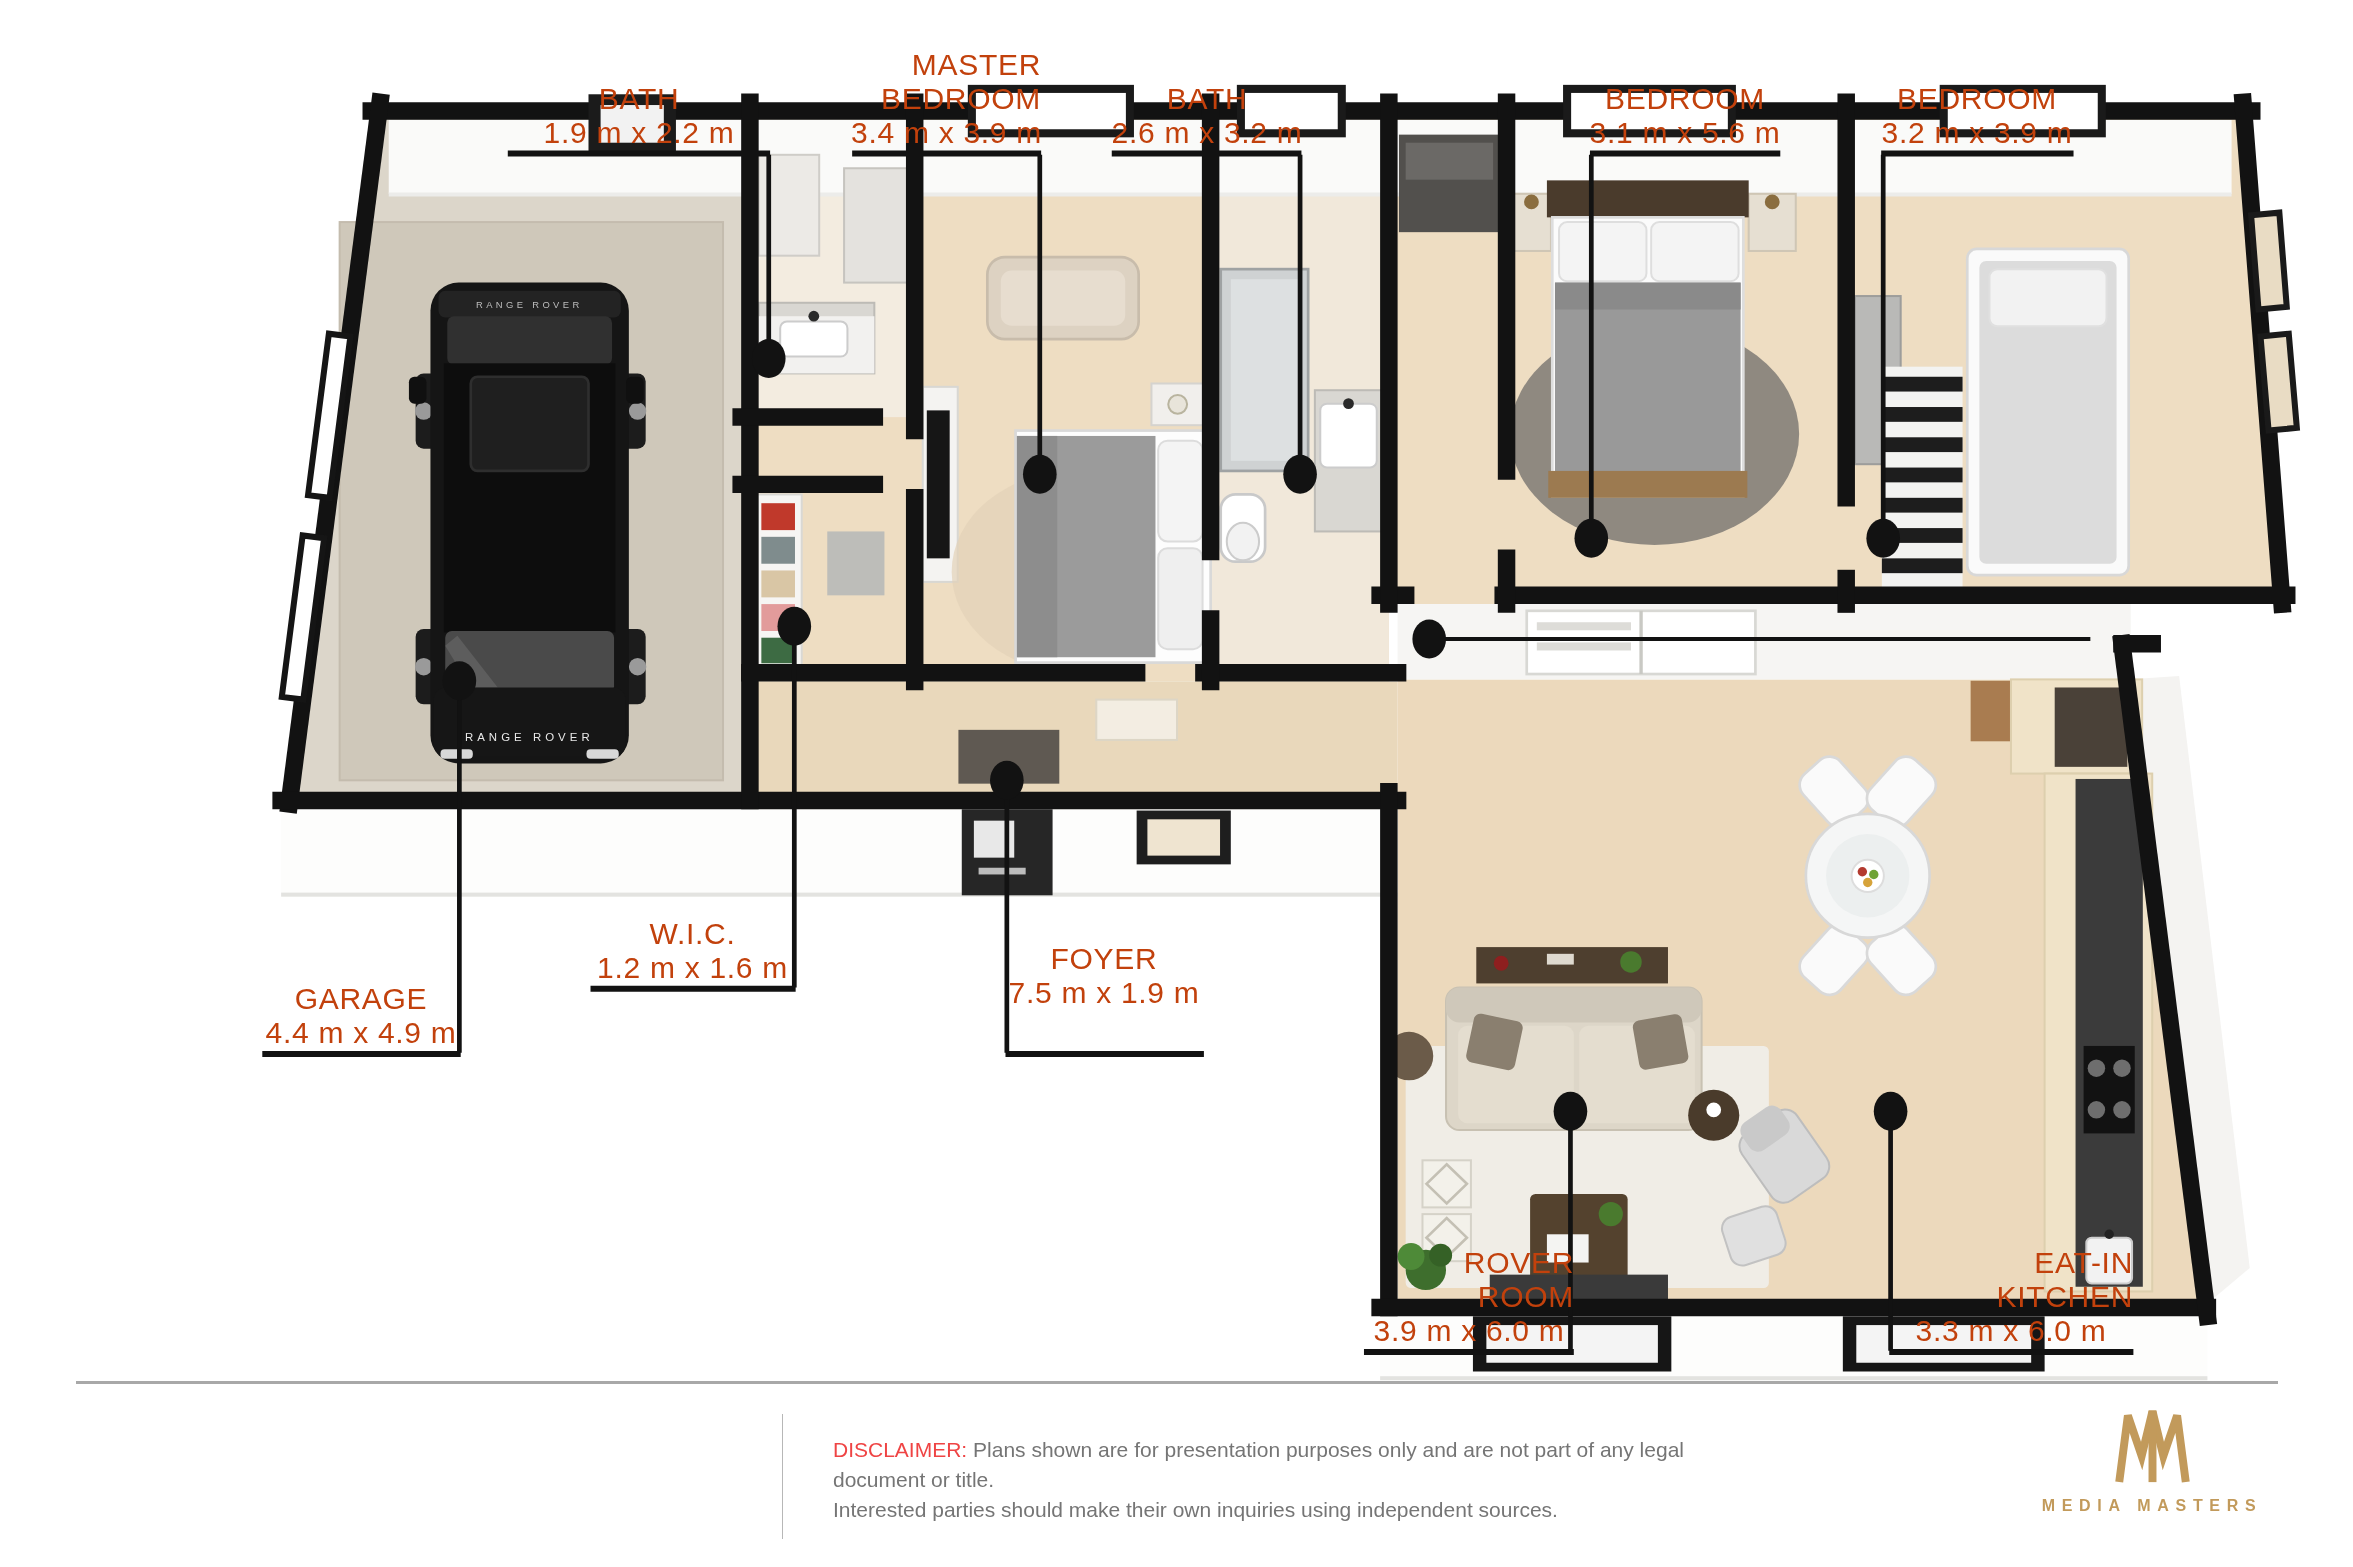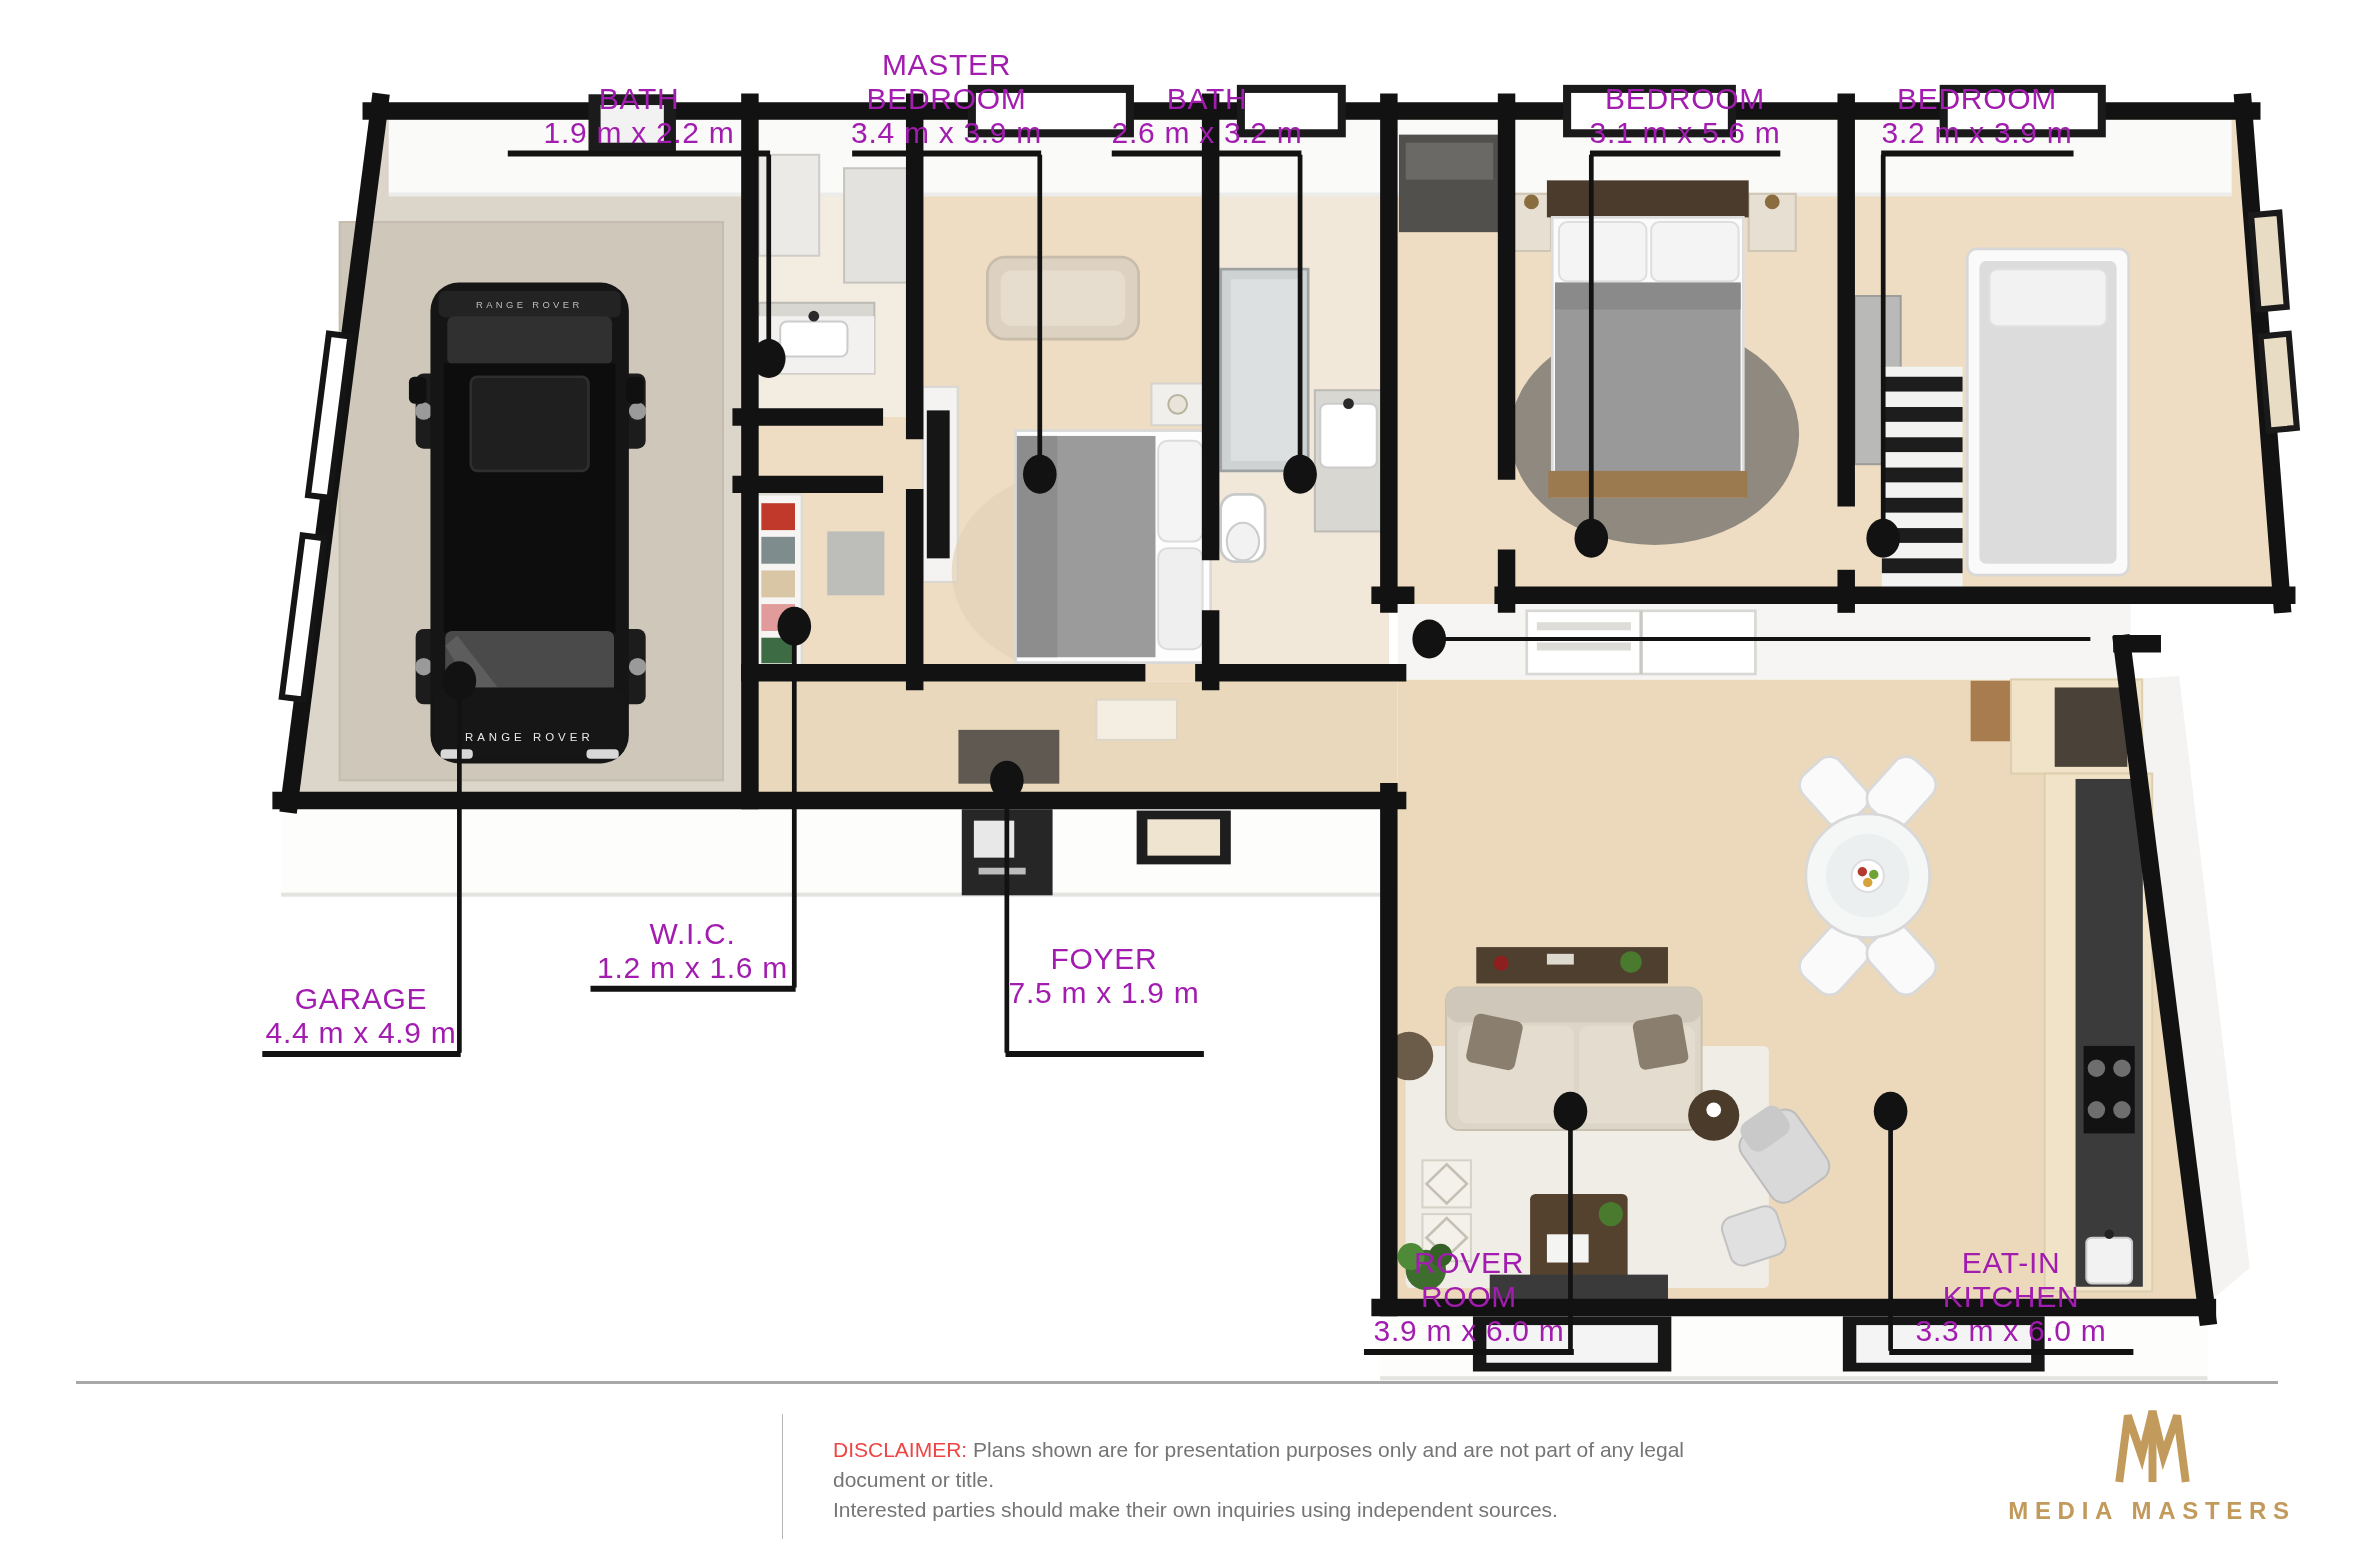--- a/index.html
+++ b/index.html
@@ -1,30 +1,30 @@
 <!DOCTYPE html>
 <html style="font-size:10.8px"><head>
 <meta charset="utf-8">
 <style>
   html,body{margin:0;padding:0;background:#ffffff;}
   #canvas{position:relative;width:2354px;height:1568px;background:#ffffff;overflow:hidden;
           font-family:"Liberation Sans", sans-serif;}
   #plan-svg{position:absolute;left:0;top:0;}
   .room-label{position:absolute;display:flex;flex-direction:column;align-items:center;
-              justify-content:flex-end;text-align:center;color:#a21caf;font-size:30px;
+              justify-content:flex-end;text-align:right;color:#c2410c;font-size:30px;
               line-height:34px;letter-spacing:0.7px;}
   .room-label .dims{white-space:nowrap;}
   .disclaimer{position:absolute;left:833px;top:1435px;width:942px;font-size:21px;
               line-height:30px;color:#757575;}
   .disclaimer .red{color:#ef4444;}
   .divider-h{position:absolute;left:76px;top:1381px;width:2202px;height:2.7px;background:#a8a8a8;}
   .divider-v{position:absolute;left:782px;top:1414px;width:1.3px;height:125px;background:#b7b7b7;}
   .brand{position:absolute;left:2051px;top:1404px;width:202px;display:flex;flex-direction:column;
          align-items:center;}
-  .brand-name{margin-top:12px;color:#c29a5b;font-size:24px;font-weight:700;letter-spacing:6.7px;
+  .brand-name{margin-top:12px;color:#c29a5b;font-size:16px;font-weight:700;letter-spacing:6.7px;
               white-space:nowrap;}
 </style>
 </head>
 <body>
 
 <div id="canvas">
 
 <svg id="plan-svg" width="2354" height="1568" viewBox="0 0 3500 2331">
 
   <g>

